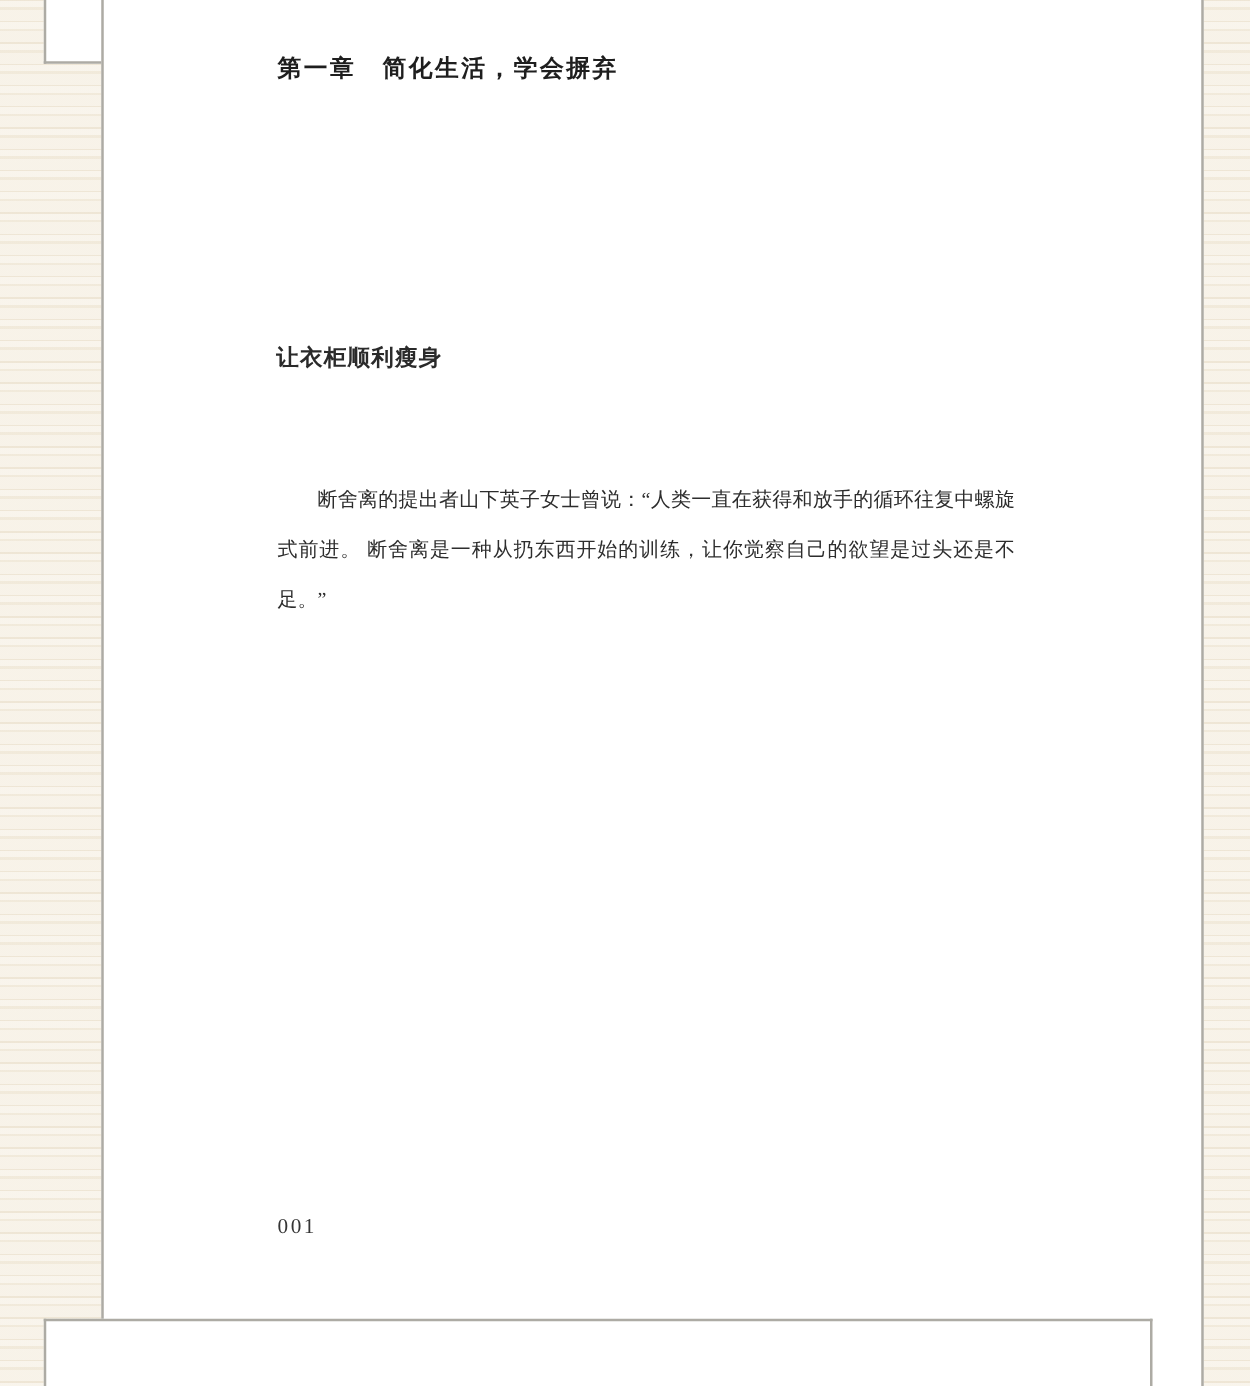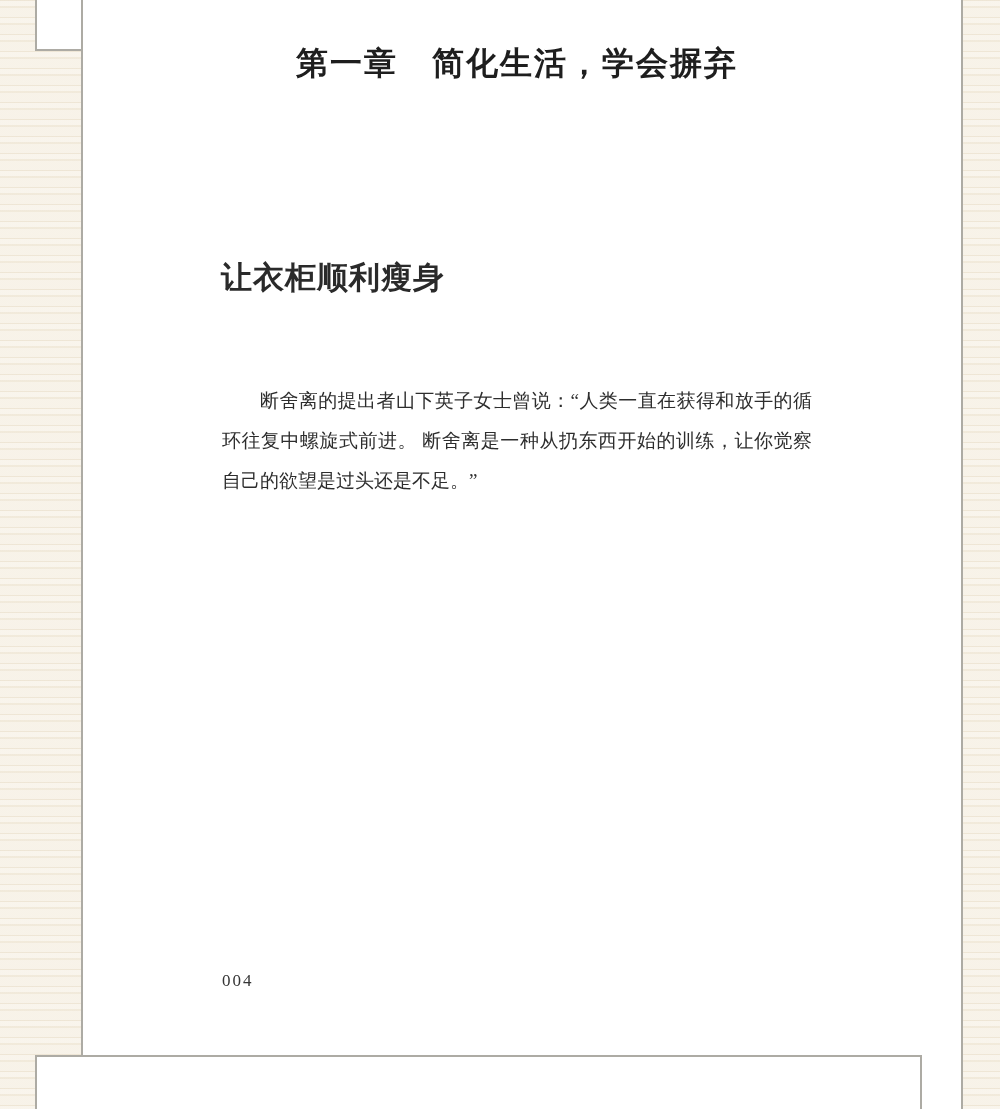--- a/index.html
+++ b/index.html
@@ -72,49 +72,49 @@
     position: absolute;
     inset: 0;
     z-index: 3;
   }
 
   .chapter-title {
     position: absolute;
     left: 222px;
     top: 46px;
     width: 590px;
-    text-align: center;
+    text-align: left;
     font-family: "Liberation Serif", "DejaVu Serif", serif;
-    font-size: 32px;
+    font-size: 19px;
     font-weight: bold;
     letter-spacing: 2px;
     color: #1e1e1e;
     white-space: pre;
     line-height: 1.1;
   }
 
   .section-heading {
     position: absolute;
     left: 221px;
-    top: 260px;
+    top: 276px;
     font-family: "Liberation Sans", "DejaVu Sans", sans-serif;
-    font-size: 31px;
+    font-size: 18px;
     font-weight: 600;
     letter-spacing: 1px;
     color: #2a2a2a;
     line-height: 1.15;
   }
 
   .body-text {
     position: absolute;
     left: 222px;
     top: 381px;
     width: 590px;
     font-family: "Liberation Serif", "DejaVu Serif", serif;
-    font-size: 19px;
+    font-size: 16px;
     line-height: 39.8px;
     color: #2d2d2d;
     text-align: justify;
     text-justify: inter-ideograph;
   }
   .body-text p {
     margin: 0;
     padding: 0;
     text-indent: 2em;
   }
@@ -138,16 +138,16 @@
 
 <div class="content-layer">
   <div class="chapter-title">第一章　简化生活，学会摒弃</div>
 
   <div class="section-heading">让衣柜顺利瘦身</div>
 
   <div class="body-text">
     <p>断舍离的提出者山下英子女士曾说：“人类一直在获得和放手的循环往复中螺旋式前进。 断舍离是一种从扔东西开始的训练，让你觉察自己的欲望是过头还是不足。”</p>
   </div>
 
-  <div class="page-number">004</div>
+  <div class="page-number">001</div>
 </div>
 
 <div class="next-page-edge"></div>
 
 </body></html>

